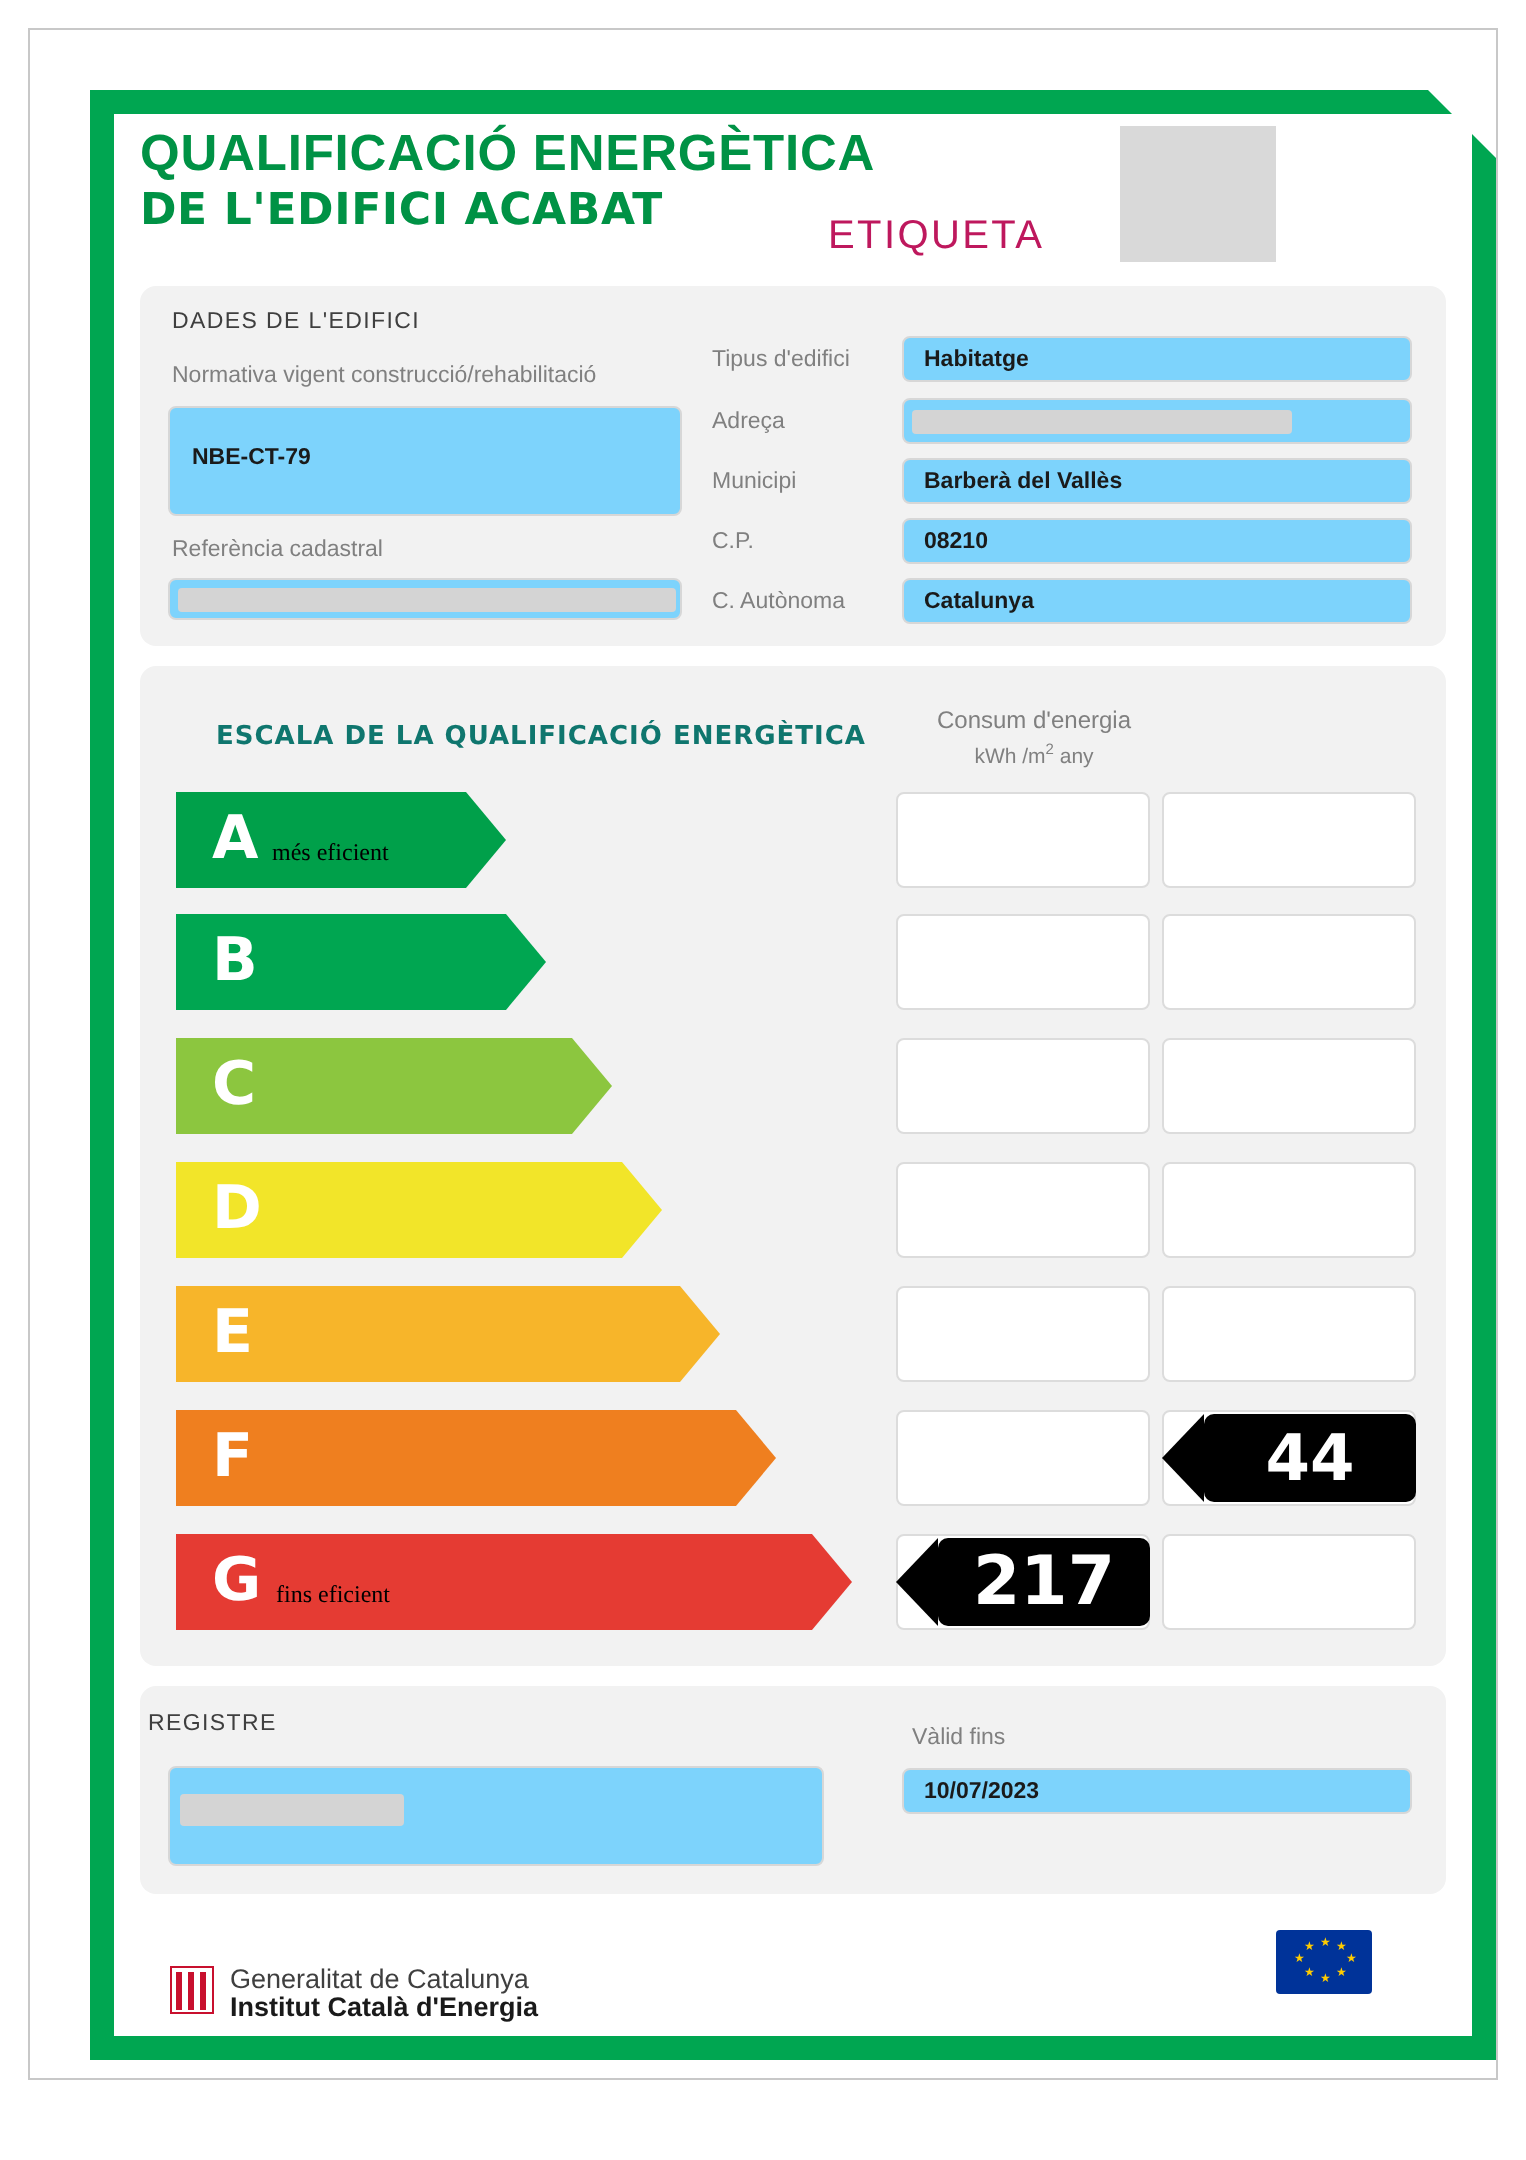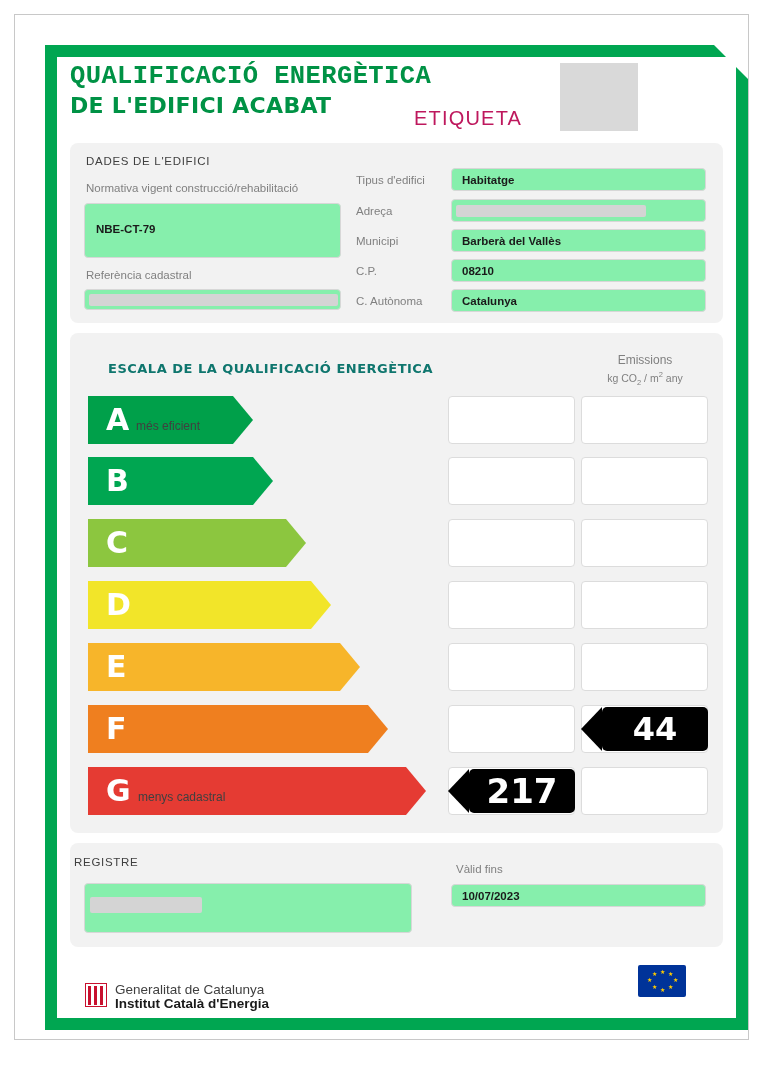--- a/index.html
+++ b/index.html
@@ -71,21 +71,21 @@
     top: 48px;
     width: 620px;
     height: 72px;
   }
   .title-main {
     font-size: 25.5px;
     font-weight: bold;
     color: #009245;
     letter-spacing: 0.4px;
     line-height: 28px;
-    font-family: Liberation Mono, monospace;
+    font-family: Liberation Sans, sans-serif;
   }
   .title-sub {
     font-size: 22px;
     font-weight: bold;
     color: #009245;
     letter-spacing: 0.3px;
     line-height: 26px;
     margin-top: 2px;
     font-family: "DejaVu Sans", sans-serif;
   }
@@ -124,21 +124,21 @@
 
   .field-label {
     position: absolute;
     font-size: 11.5px;
     color: #808080;
     font-family: "Liberation Sans", sans-serif;
   }
 
   .field-box {
     position: absolute;
-    background: #86efac;
+    background: #7dd3fc;
     border: 1px solid #d7d7d7;
     border-radius: 4px;
     box-sizing: border-box;
     padding-left: 43px;
   }
   .field-value {
     position: absolute;
     font-size: 11.5px;
     font-weight: bold;
     color: #1a1a1a;
@@ -201,22 +201,22 @@
     top: 6px;
     font-size: 30px;
     font-weight: bold;
     color: #ffffff;
     font-family: "DejaVu Sans", sans-serif;
   }
   .band-note {
     position: absolute;
     top: 23px;
     font-size: 12px;
-    color: #404040;
-    font-family: Liberation Sans, sans-serif;
+    color: #000000;
+    font-family: Liberation Serif, serif;
   }
 
   .cell {
     position: absolute;
     top: 0;
     height: 48px;
     background: #ffffff;
     border: 1px solid #dcdcdc;
     border-radius: 4px;
     box-sizing: border-box;
@@ -373,23 +373,23 @@
 
       <div class="field-label" style="left:286px; top:152px;">C. Autònoma</div>
       <div class="field-box" style="left:381px; top:146px; width:255px; height:23px;">
         <div class="field-value" style="left:10px; top:5px;">Catalunya</div>
       </div>
     </div>
 
     <div class="panel" style="left:55px; top:318px; width:653px; height:500px;">
       <div class="scale-title">ESCALA DE LA QUALIFICACIÓ ENERGÈTICA</div>
 
-      <div class="col-head" style="left:506px; top:20px; width:138px;">
-        <span class="l1">Emissions</span>
-        <span class="l2">kg CO<span class="sub">2</span> / m<span class="sup">2</span> any</span>
+      <div class="col-head" style="left:378px; top:20px; width:138px;">
+        <span class="l1">Consum d'energia</span>
+        <span class="l2">kWh /m<span class="sup">2</span> any</span>
       </div>
 
       <div class="band-row" style="left:18px; top:63px; width:620px;">
         <div class="band" style="width:165px;">
           <div class="arrow-body" style="width:145px; background:#00a04a;"></div>
           <div class="arrow-tip" style="left:145px; border-left:20px solid #00a04a;"></div>
           <div class="band-letter">A</div>
           <div class="band-note" style="left:48px;">més eficient</div>
         </div>
         <div class="cell" style="left:360px; width:127px;"></div>
@@ -445,21 +445,21 @@
         <div class="cell" style="left:360px; width:127px;"></div>
         <div class="cell" style="left:493px; width:127px;"></div>
         <div class="value-tag" style="left:514px; top:2px; width:106px; font-size:32px;">44</div>
       </div>
 
       <div class="band-row" style="left:18px; top:434px; width:620px;">
         <div class="band" style="width:338px;">
           <div class="arrow-body" style="width:318px; background:#e53b33;"></div>
           <div class="arrow-tip" style="left:318px; border-left:20px solid #e53b33;"></div>
           <div class="band-letter">G</div>
-          <div class="band-note" style="left:50px;">menys cadastral</div>
+          <div class="band-note" style="left:50px;">fins eficient</div>
         </div>
         <div class="cell" style="left:360px; width:127px;"></div>
         <div class="cell" style="left:493px; width:127px;"></div>
         <div class="value-tag" style="left:381px; top:2px; width:106px; font-size:34px;">217</div>
       </div>
     </div>
 
     <div class="panel" style="left:55px; top:828px; width:653px; height:104px;">
       <div class="panel-title" style="left:4px; top:13px;">REGISTRE</div>
       <div class="field-box" style="left:14px; top:40px; width:328px; height:50px;">

